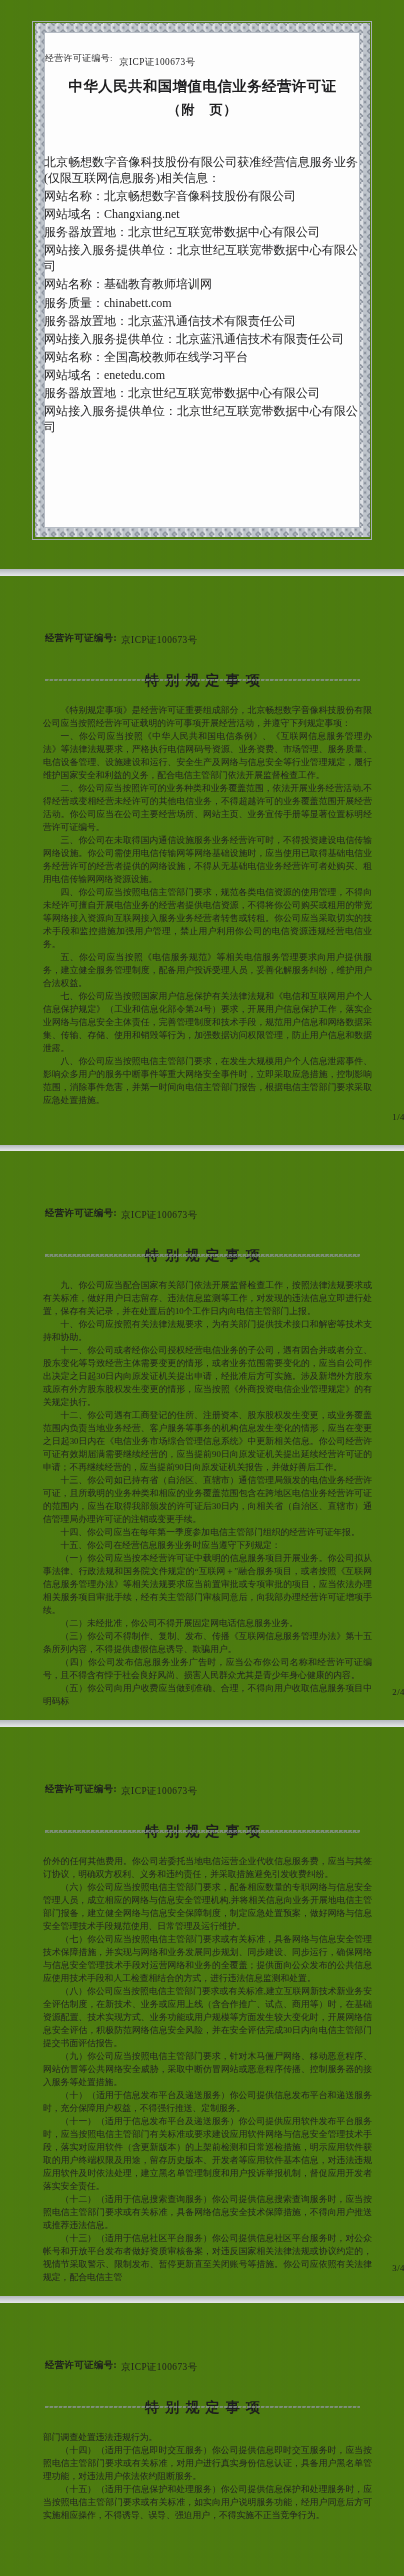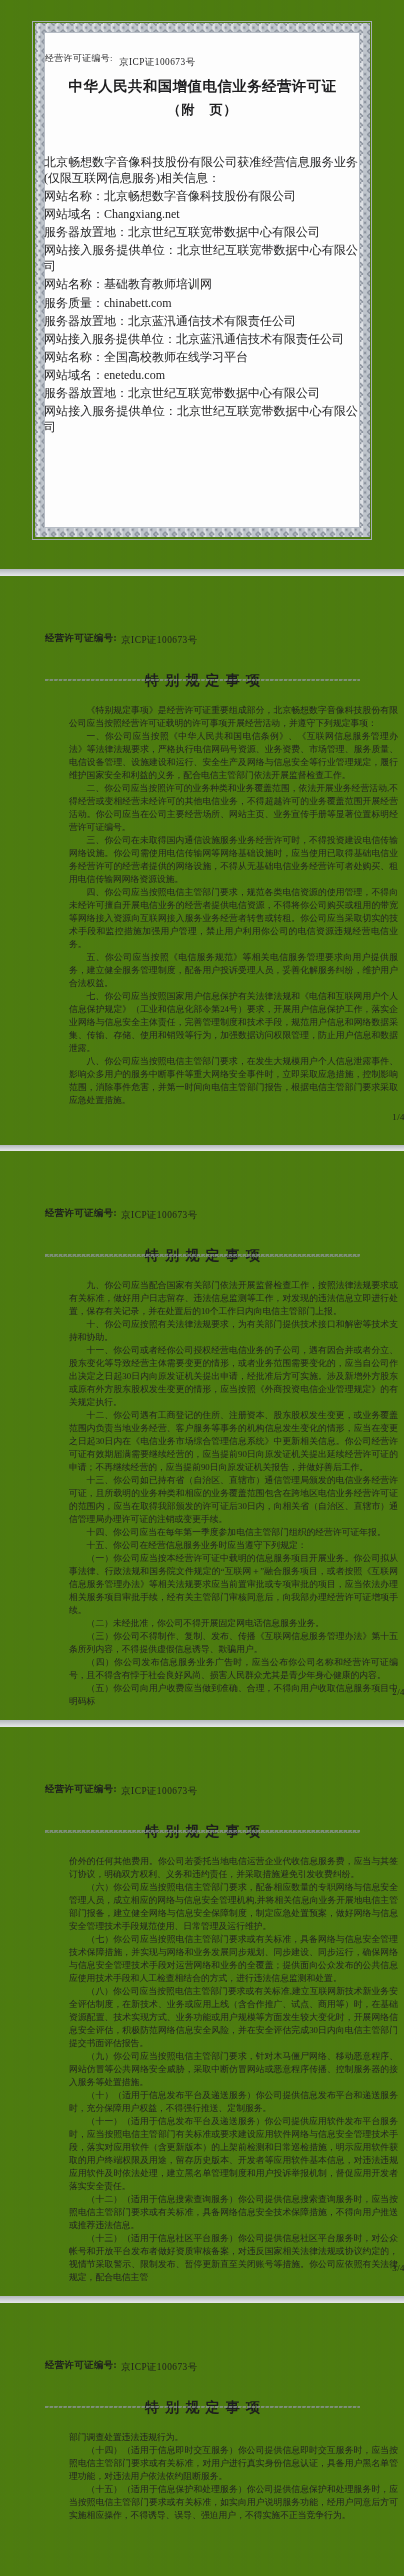--- a/index.html
+++ b/index.html
@@ -32,21 +32,21 @@
   
   .prov-head{position:absolute;top:56px;left:45px;white-space:nowrap;}
   .prov-head .lbl{font-size:9.3px;font-weight:bold;letter-spacing:0.5px;}
   .prov-head .val{font-size:9.3px;margin-left:4.1px;position:relative;top:2.1px;letter-spacing:0.5px;}
   .prov-title{position:absolute;top:76px;left:0;width:100%;text-align:center;
     font-size:14px;font-weight:bold;letter-spacing:6.2px;text-indent:6.2px;margin-top:20px;}
   .zigzag{position:absolute;top:103px;left:45px;width:315px;height:2.6px;opacity:.75;
     background-image:linear-gradient(135deg,#8e959c 42%,transparent 42%),
                      linear-gradient(45deg,#8e959c 42%,transparent 42%);
     background-size:4.6px 4.6px;background-repeat:repeat-x;background-position:0 0,2.3px 0;}
-  .prov-body{position:absolute;top:128px;left:43px;width:329px;font-size:8.8px;color:#222;margin-left:26px;}
+  .prov-body{position:absolute;top:128px;left:43px;width:329px;font-size:8.8px;color:#222;}
   .prov-body p{margin:0;line-height:13px;text-align:justify;text-indent:2em;}
   .prov-body p.cont{text-indent:0;}
   .pageno{position:absolute;bottom:23px;left:0;width:100%;text-align:right;font-size:8.8px;letter-spacing:0.5px;}
 </style>
 </head>
 <body>
 
 <div class="doc">
 
   <div class="sheet">

